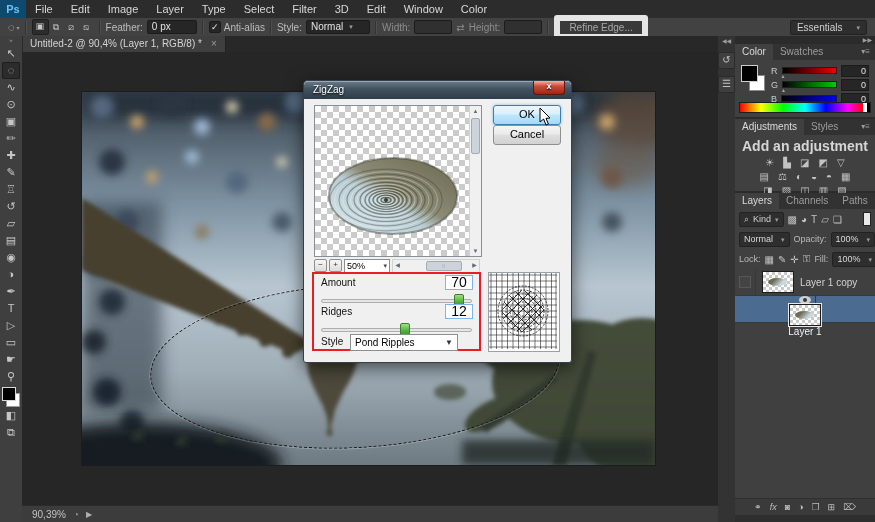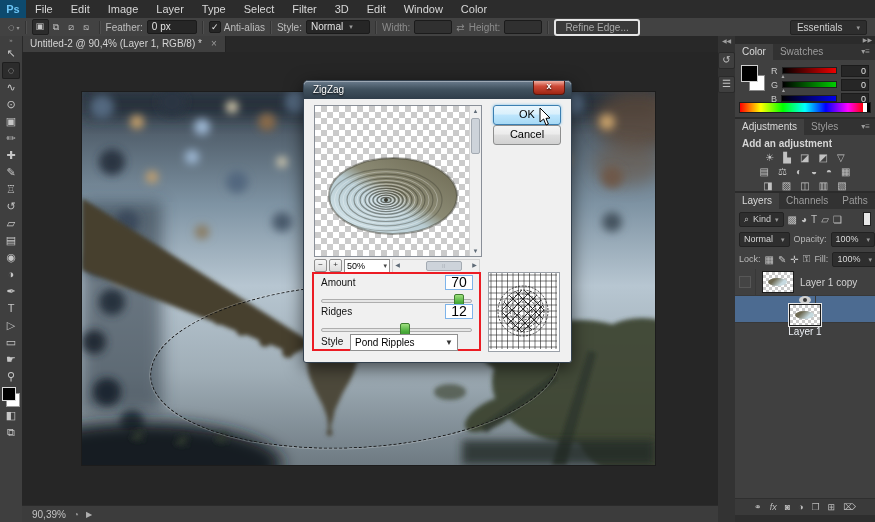--- a/index.html
+++ b/index.html
@@ -20,21 +20,21 @@
   .mode-btn{width:15px;height:14px;text-align:center;line-height:14px;color:#c7c7c7;font-size:9px;border-radius:2px;}
   .mode-btn.pressed{background:#2c2c2c;border:1px solid #1f1f1f;line-height:12px;}
   .darkfield{background:#262626;border:1px solid #1b1b1b;border-radius:2px;height:12px;line-height:12px;
              padding:0 4px;color:#e2e2e2;min-width:26px;}
   .darkfield.disabled{color:#6d6d6d;background:#303030;}
   .chk{width:10px;height:10px;background:#262626;border:1px solid #1b1b1b;border-radius:2px;color:#e8e8e8;
        font-size:9px;line-height:10px;text-align:center;margin-right:3px;}
   .ddl{background:#262626;border:1px solid #1b1b1b;border-radius:2px;height:12px;line-height:12px;
        padding:0 4px;color:#e2e2e2;display:flex;gap:6px;align-items:center;}
   .ddl .car{font-size:7px;color:#9a9a9a;}
-  .gray-btn{background:#393939;border:2px solid #e5e5e5;border-radius:3px;height:13px;line-height:13px;
+  .gray-btn{background:#393939;border:6px solid #e5e5e5;border-radius:3px;height:13px;line-height:13px;
             padding:0 9px;color:#a9a9a9;}
   .lbl-dim{color:#8c8c8c;}
   #workspace-btn{margin-left:auto;margin-right:8px;background:#2e2e2e;border:1px solid #222;
                  border-radius:2px;height:13px;line-height:13px;padding:0 6px;display:flex;gap:14px;
                  align-items:center;color:#cfcfcf;}
   
   #tabbar{left:22px;top:36px;width:696px;height:16px;background:#282828;display:flex;align-items:flex-end;}
   .doc-tab{background:#3f3f3f;height:16px;line-height:16px;padding:0 8px;font-size:10px;color:#d4d4d4;
            display:flex;gap:9px;border-right:1px solid #222;}
   .doc-tab .close{color:#9b9b9b;}
@@ -82,21 +82,21 @@
   .grad .tri{position:absolute;left:-2px;bottom:-6px;font-size:5px;color:#a5a5a5;}
   .g-r{background:linear-gradient(90deg,#000,#e00);}
   .g-g{background:linear-gradient(90deg,#000,#0c0);}
   .g-b{background:linear-gradient(90deg,#000,#00e);}
   .pvval{width:22px;height:10px;background:#262626;border:1px solid #1b1b1b;text-align:right;
          padding:0 2px;font-size:9px;line-height:10px;color:#e0e0e0;}
   .spectrum{position:absolute;left:4px;right:4px;bottom:4px;height:9px;border:1px solid #1f1f1f;
     background:linear-gradient(90deg,#f00,#ff0 16%,#0f0 33%,#0ff 50%,#00f 66%,#f0f 83%,#f00 95%,#fff 95%,#fff 97.5%,#000 97.5%);}
   
   #adj-panel{top:83px;height:72px;}
-  .adj-head{font-size:10px;font-weight:bold;color:#d6d6d6;padding:3px 0 1px 7px;}
+  .adj-head{font-size:14px;font-weight:bold;color:#d6d6d6;padding:3px 0 1px 7px;}
   .adj-row{display:flex;justify-content:center;gap:9px;height:14px;align-items:center;}
   .adj-ic{color:#c2c2c2;font-size:10px;line-height:13px;}
   
   #layers-panel{top:157px;height:329px;}
   .lp-row{display:flex;align-items:center;gap:4px;padding:2px 4px;height:16px;}
   .kind-box{background:#2e2e2e;border:1px solid #222;border-radius:2px;height:13px;line-height:13px;
             display:flex;align-items:center;gap:4px;padding:0 4px;font-size:9px;color:#d0d0d0;}
   .lp-ic{color:#c0c0c0;font-size:10px;}
   .sel{background:#2e2e2e;border:1px solid #222;border-radius:2px;height:13px;line-height:13px;
        padding:0 4px;font-size:9px;color:#d9d9d9;display:flex;align-items:center;gap:8px;}

